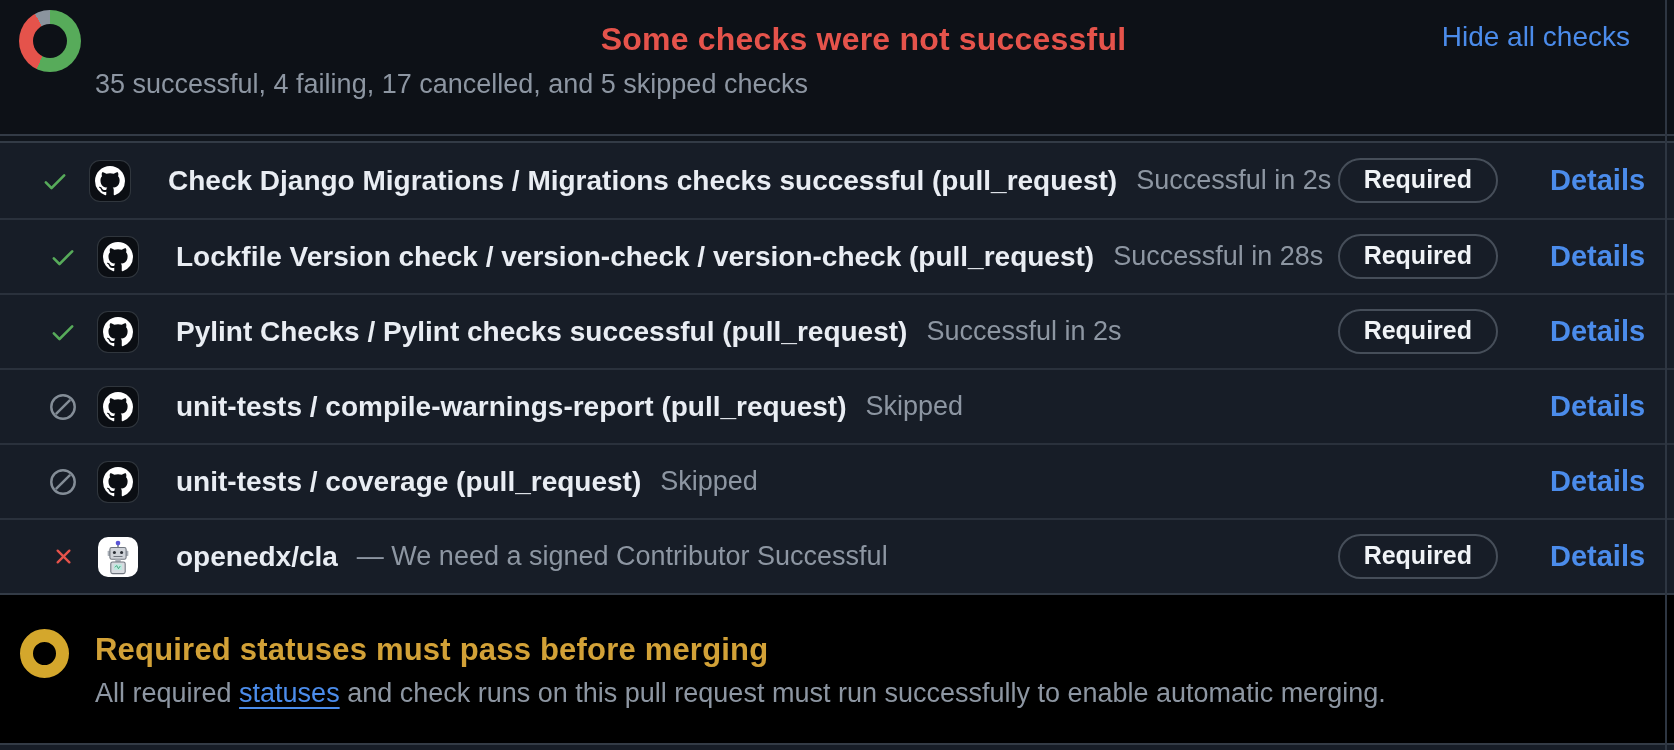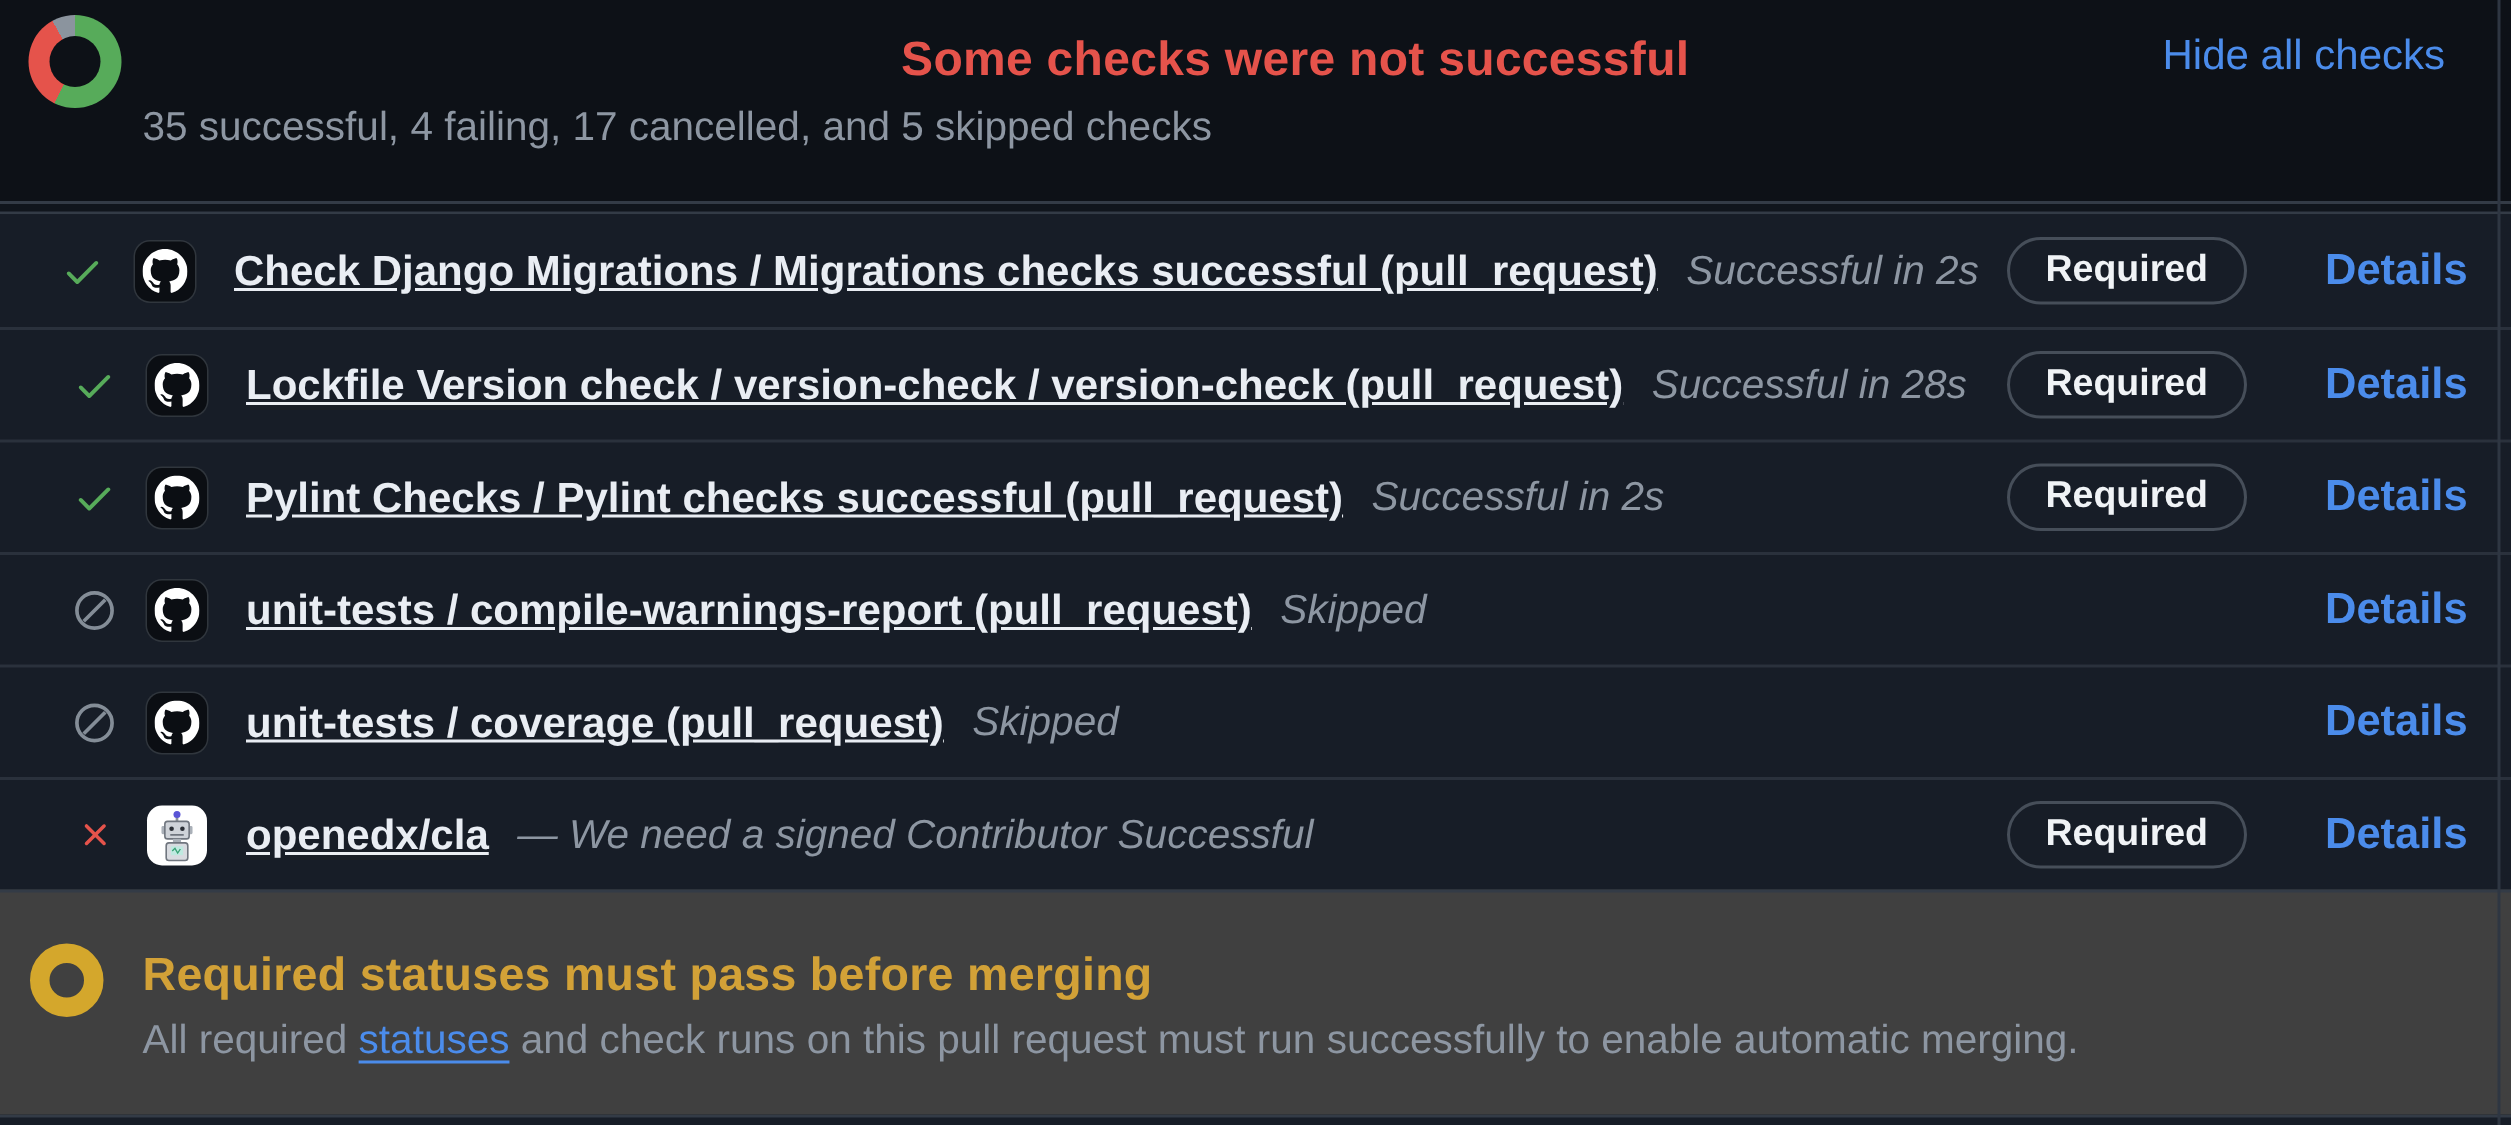--- a/index.html
+++ b/index.html
@@ -69,46 +69,45 @@
   }
   .avatar {
     width: 40px; height: 40px; border-radius: 10px; flex: none;
     margin-left: 20px;
     display: flex; align-items: center; justify-content: center;
     cursor: pointer;
   }
   .avatar.gh { background: #0b0e13; box-shadow: 0 0 0 1px #30363d; }
   .avatar.bot { background: #ffffff; overflow: hidden; }
   .check-name {
-    margin-left: 26px; font-size: 28px; font-weight: 700; color: #e9edf3;
+    margin-left: 38px; font-size: 28px; font-weight: 700; color: #e9edf3;
     white-space: nowrap;
-    text-decoration: underline;
   }
   .check-status {
-    margin-left: 19px; font-size: 27px; color: #8d96a2; white-space: nowrap; font-style: italic;
+    margin-left: 19px; font-size: 27px; color: #8d96a2; white-space: nowrap;
   }
   .row-right {
     margin-left: auto; display: flex; align-items: center; flex: none;
   }
   .required-pill {
     font-size: 25px; font-weight: 600; color: #f0f3f6;
     border: 2px solid #464e59; border-radius: 999px;
     padding: 4px 24px 7px 24px; line-height: 1.2;
     margin-right: 52px;
   }
   .details-link {
     font-size: 29px; color: #4b8ceb; text-decoration: none; cursor: pointer;
     width: 84px; text-align: right; font-weight: bold;
   }
 
   
   .merge-status {
     position: relative; height: 150px;
     border-top: 2px solid #333b46;
-    background: #404040;
+    background: #000000;
     padding: 37px 42px 0 95px;
   }
   .ring {
     position: absolute; left: 20px; top: 34px;
     width: 49px; height: 49px; border-radius: 50%;
     border: 13px solid #d4a72c;
   }
   .merge-title { font-size: 31px; font-weight: 700; color: #d2a137; letter-spacing: .2px; }
   .merge-body { margin-top: 10px; font-size: 27px; color: #8d96a2; }
   .merge-body a { color: #4b8ceb; text-decoration: underline; text-underline-offset: 5px; cursor: pointer; }

